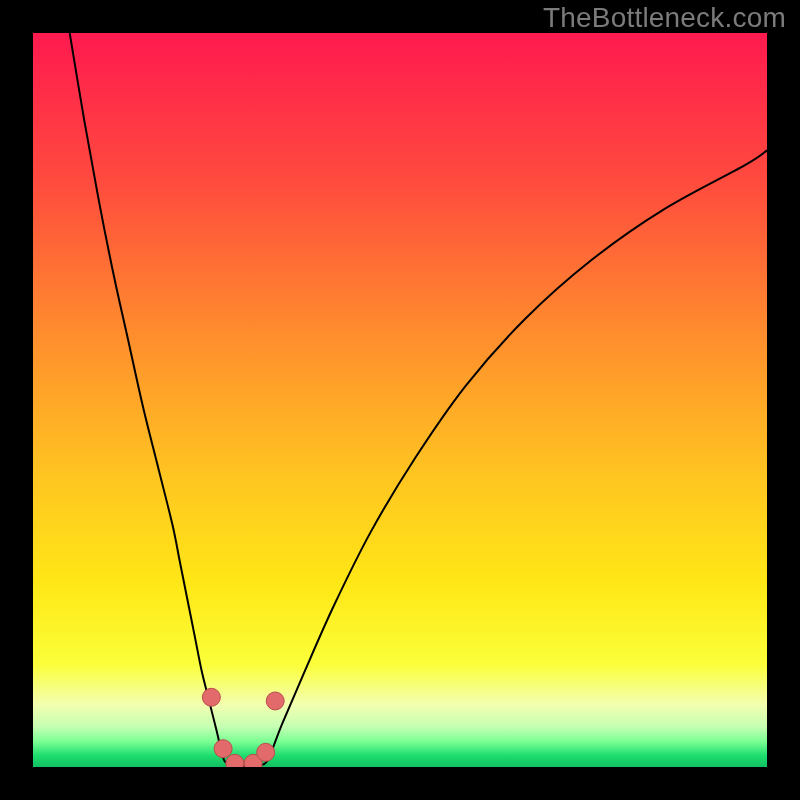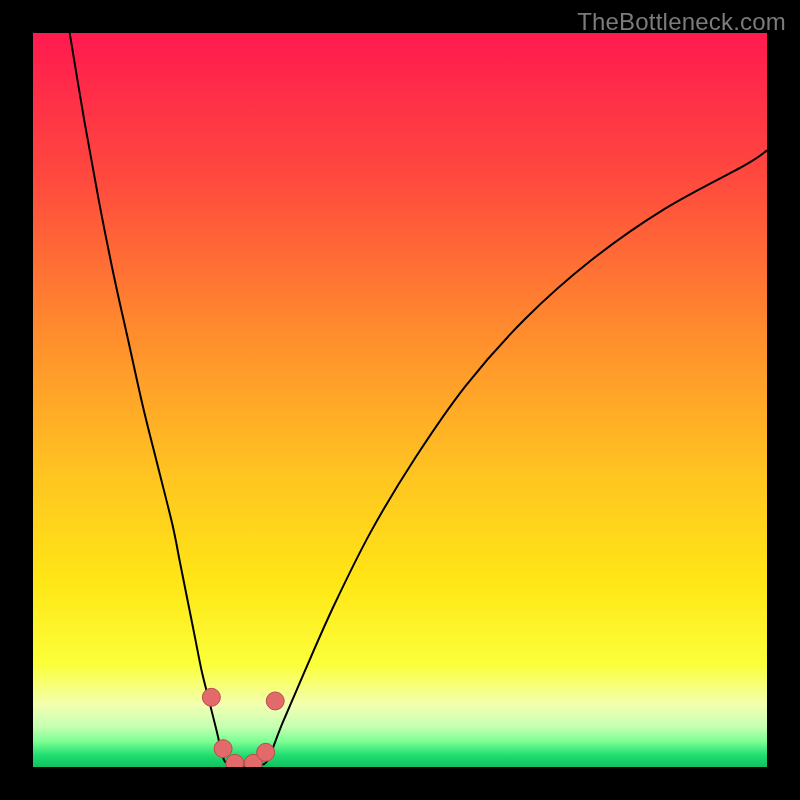--- a/index.html
+++ b/index.html
@@ -14,24 +14,24 @@
   .frame {
     position: absolute;
     left: 0;
     top: 0;
     width: 800px;
     height: 800px;
     background: #000000;
   }
   .watermark {
     position: absolute;
-    top: 8px;
+    top: 2px;
     right: 14px;
     color: #7b7b7b;
-    font-size: 24px;
+    font-size: 28px;
     font-weight: 500;
     letter-spacing: 0.2px;
     user-select: none;
   }
   svg.plot {
     position: absolute;
     left: 0;
     top: 0;
   }
 </style>

